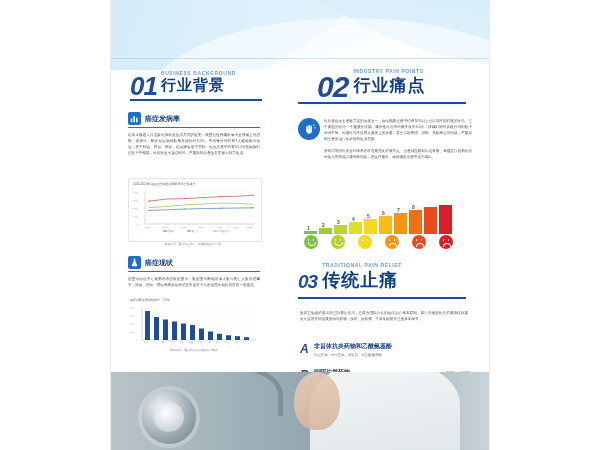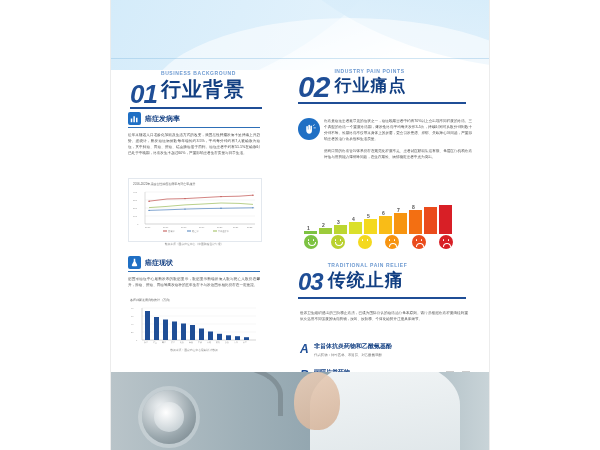--- a/index.html
+++ b/index.html
@@ -80,21 +80,21 @@
     font-weight:bold;font-style:italic;
     color:#1f4e96;
     letter-spacing:-1px;
   }
   .sec-head{position:absolute;}
   .sec-head .eng{
     font-size:5px;color:#6f9bd1;letter-spacing:.6px;
     font-weight:bold;
   }
   .sec-head .cn{
-    font-size:20px;color:#123f82;font-weight:bold;letter-spacing:1px;
+    font-size:15px;color:#123f82;font-weight:bold;letter-spacing:1px;
   }
   .rule{height:2px;background:#1f4e96;}
   
   .sub{
     position:absolute;display:flex;align-items:center;gap:4px;
   }
   .sub .ico{
     width:13px;height:13px;border-radius:2px;background:#1f6fc4;
     display:flex;align-items:center;justify-content:center;color:#fff;font-size:7px;
   }
@@ -270,21 +270,21 @@
         <text x="88" y="41">前列</text>
           <text x="97" y="41">胰腺</text>
           <text x="106" y="41">白血</text>
           <text x="115" y="41">淋巴</text>
       </g>
     </svg>
   </div>
   <div class="cap" style="left:18px;top:348px;width:132px;">数据来源：国家癌症中心最新统计数据</div>
 
   <div class="sec-head" style="left:188px;top:68px;">
-    <div style="display:flex;align-items:flex-end;gap:5px;">
+    <div style="display:flex;align-items:flex-end;gap:5px;margin-left:19px;">
       <div class="num" style="font-size:30px;line-height:25px;">02</div>
       <div style="padding-bottom:2px;">
         <div class="eng">INDUSTRY PAIN POINTS</div>
         <div class="cn" style="font-size:17px;text-align:right;">行业痛点</div>
       </div>
     </div>
     <div class="rule" style="width:168px;margin-top:3px;"></div>
   </div>
 
   <div style="position:absolute;left:188px;top:118px;width:22px;height:22px;border-radius:50%;background:#1f6fc4;display:flex;align-items:center;justify-content:center;">
@@ -351,21 +351,21 @@
       <div class="face-ic sad" style="background:#d81f26;margin-left:12px;">
           <span class="eye l"></span>
           <span class="eye r"></span>
           <span class="mouth"></span>
         </div>
     </div>
   </div>
 
   <div class="sec-head" style="left:188px;top:262px;">
     <div style="display:flex;align-items:flex-end;gap:5px;">
-      <div class="num" style="font-size:24px;line-height:25px;">03</div>
+      <div class="num" style="font-size:19px;line-height:25px;">03</div>
       <div style="padding-bottom:2px;">
         <div class="eng">TRADITIONAL PAIN RELIEF</div>
         <div class="cn" style="font-size:18px;">传统止痛</div>
       </div>
     </div>
     <div class="rule" style="width:168px;margin-top:3px;"></div>
   </div>
 
   <div class="body-text" style="left:190px;top:310px;width:168px;">世界卫生组织提出的三阶梯止痛法，已成为国际公认的癌痛治疗基本原则。该疗法根据疼痛程度由轻到重依次选用不同强度的镇痛药物，按时、按阶梯、个体化给药并注意具体细节。</div>
 

